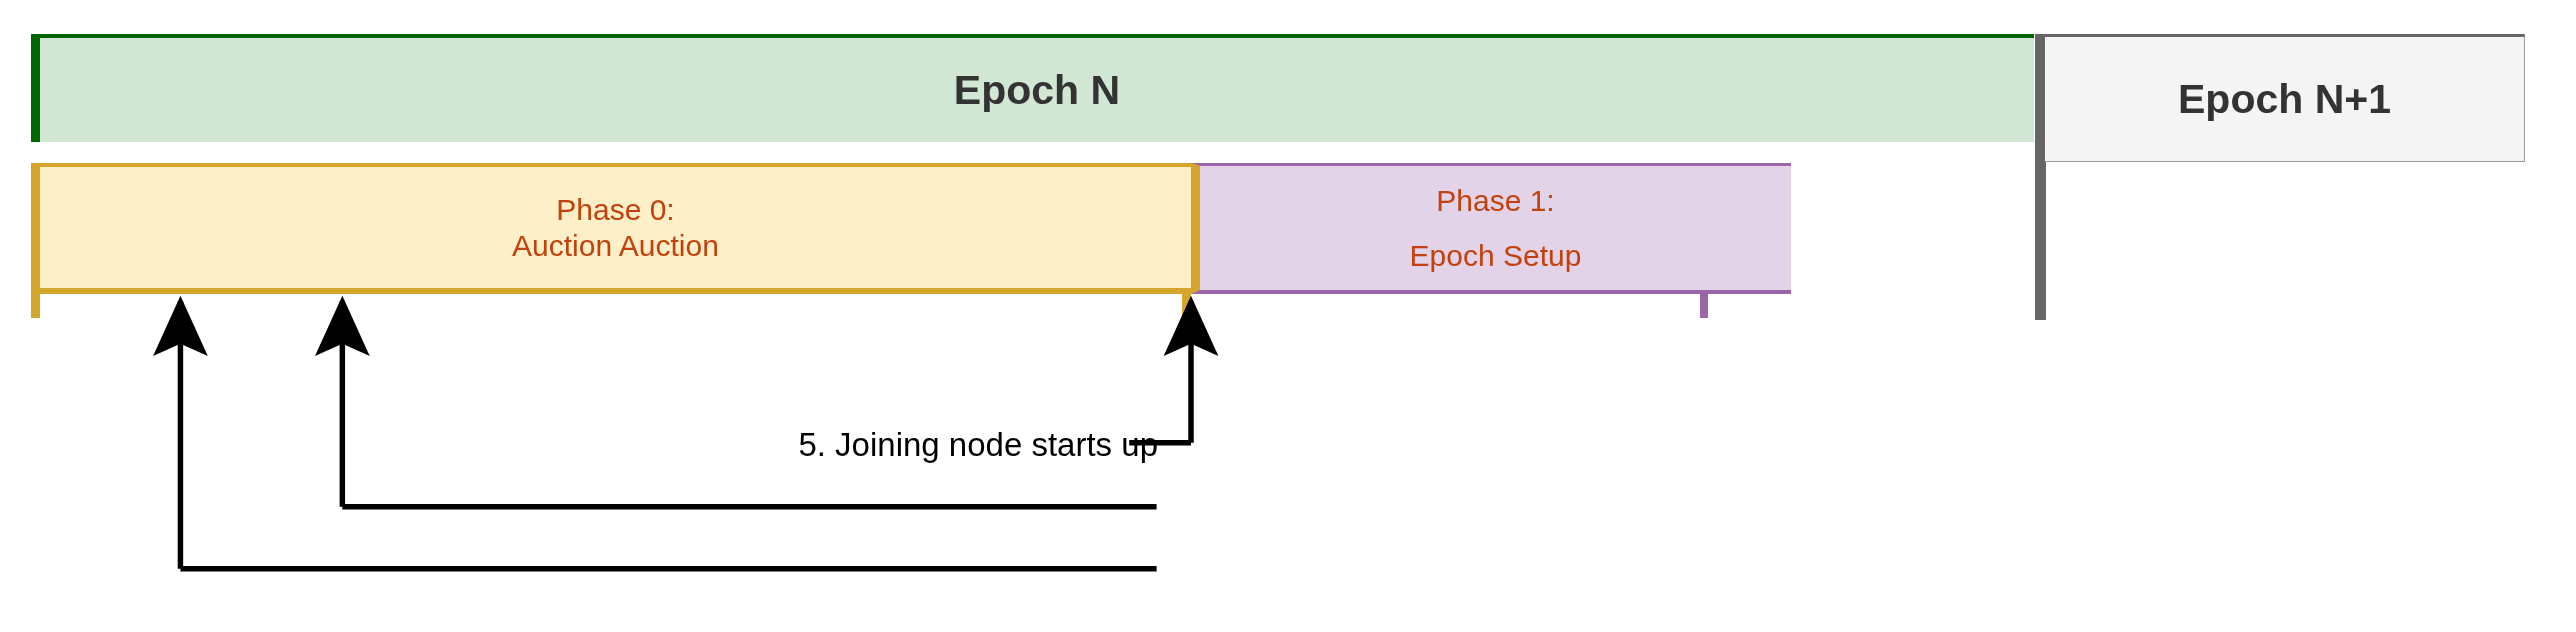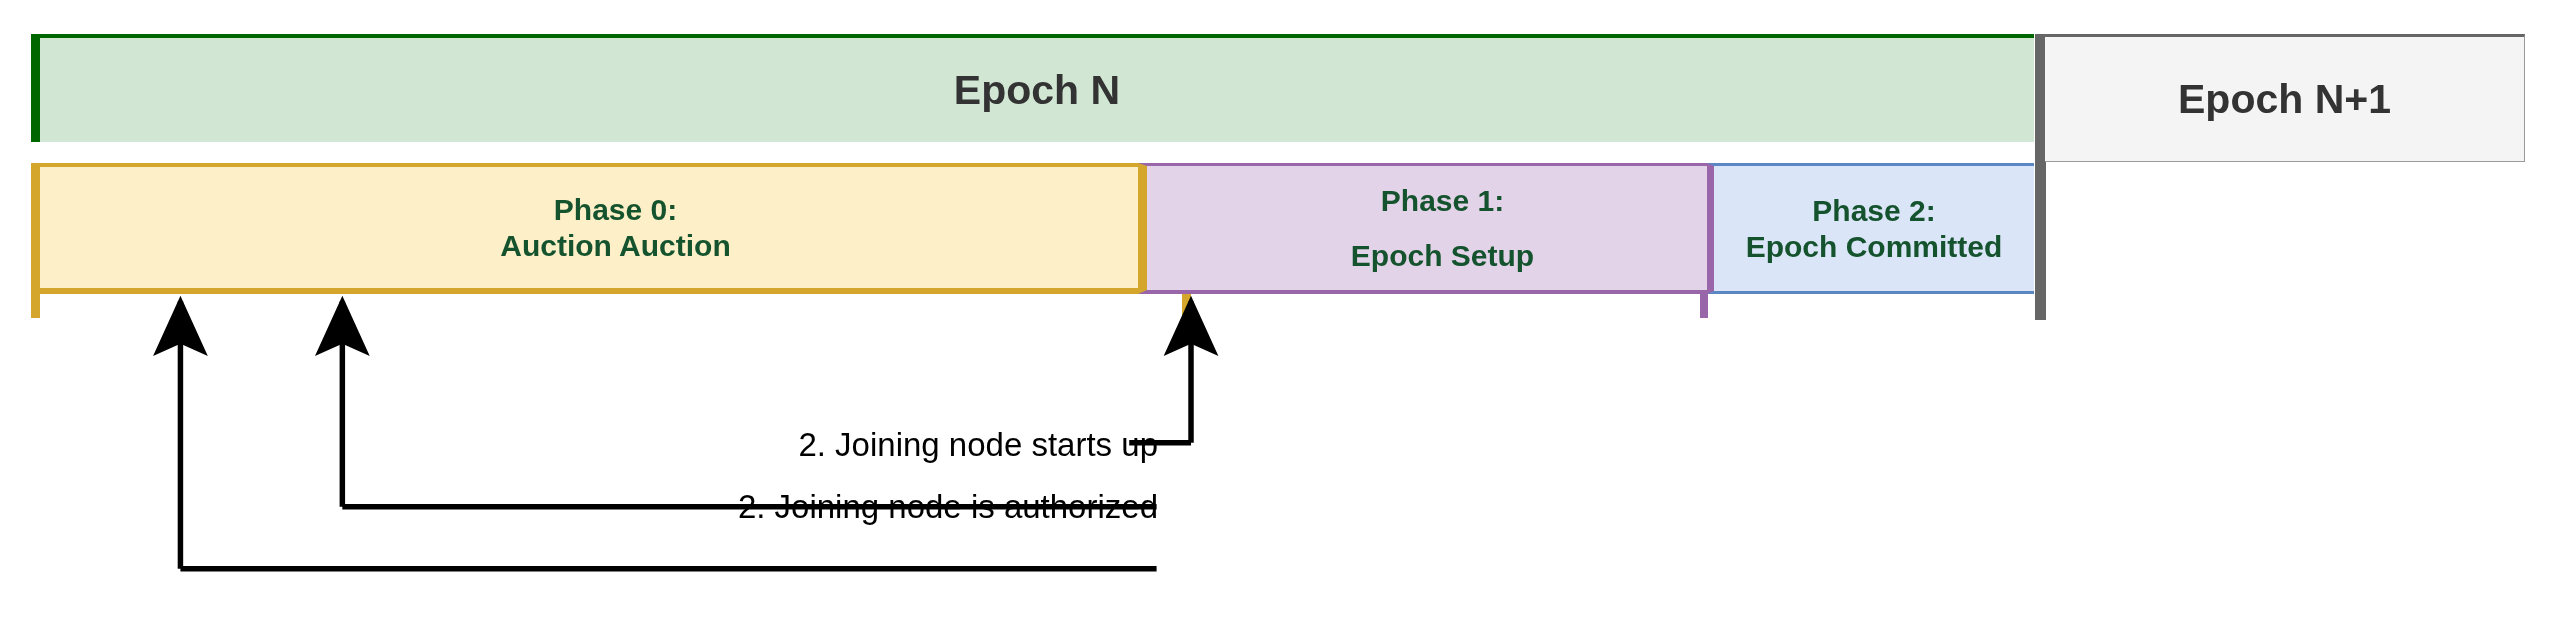--- a/index.html
+++ b/index.html
@@ -22,31 +22,31 @@
     border-right:1.6px solid #9a9a9a;
   }
   .epoch-title{font-size:41px;font-weight:bold;color:#333333;letter-spacing:0px;white-space:nowrap;}
 
   
   #epoch-divider{position:absolute;left:2035px;top:34px;width:11px;height:286px;background:#666666;}
 
   
   .phase-box{position:absolute;box-sizing:border-box;display:flex;flex-direction:column;
              align-items:center;justify-content:center;white-space:nowrap;}
-  .phase-line{font-size:30px;font-weight:bold;color:#14532d;line-height:1.17;}
+  .phase-line{font-size:30px;font-weight:normal;color:#c2410c;line-height:1.17;}
 
   #phase-0{
     left:31px;top:163px;width:1160px;height:131px;
     background:#fdf0c8;
     border-top:4.7px solid #d4a72c;
     border-bottom:6.3px solid #d4a72c;
     border-left:9.4px solid #d4a72c;
   }
   #phase-1{
-    left:1138px;top:163px;width:600px;height:131px;
+    left:1191px;top:163px;width:600px;height:131px;
     background:#e3d3e8;
     border-top:3.9px solid #9966aa;
     border-bottom:4.7px solid #9966aa;
     border-left:9.4px solid #d4a72c;
     gap:20px;
   }
   #phase-2{
     left:1707px;top:163px;width:327px;height:131px;
     background:#dae6f8;
     border-top:3.9px solid #5b87c4;
@@ -89,24 +89,20 @@
   <div class="phase-box" id="phase-0">
     <span class="phase-line">Phase 0:</span>
     <span class="phase-line">Auction Auction</span>
   </div>
 
   <div class="phase-box" id="phase-1">
     <span class="phase-line">Phase 1:</span>
     <span class="phase-line">Epoch Setup</span>
   </div>
 
-  <div class="phase-box" id="phase-2">
-    <span class="phase-line">Phase 2:</span>
-    <span class="phase-line">Epoch Committed</span>
-  </div>
 
   <div id="stub-gold-left"></div>
   <div id="stub-gold-mid"></div>
   <div id="stub-purple"></div>
 
   <svg id="callouts" viewBox="0 0 3292 808">
     <defs>
       <marker id="arrowhead" markerWidth="14" markerHeight="14" refX="11" refY="6" orient="auto" markerUnits="strokeWidth">
         <path d="M1,1 L12,6 L1,11 L3.2,6 Z" fill="#000000"></path>
       </marker>
@@ -121,17 +117,16 @@
       <path d="M437,648 L437,385" stroke="#000000" stroke-width="7" fill="none" marker-end="url(#arrowhead)"></path>
       <path d="M437,648 L1478,648" stroke="#000000" stroke-width="7" fill="none"></path>
     </g>
 
     <g>
       <path d="M1522,566 L1522,385" stroke="#000000" stroke-width="7" fill="none" marker-end="url(#arrowhead)"></path>
       <path d="M1522,566 L1443,566" stroke="#000000" stroke-width="7" fill="none"></path>
     </g>
   </svg>
 
-  <div class="callout-label" id="label-3">2. Joining node starts up</div>
-  <div class="callout-label" id="label-2">2. Joining node is authorized</div>
+  <div class="callout-label" id="label-3">5. Joining node starts up</div>
 
 </div>
 
 
 </body></html>

